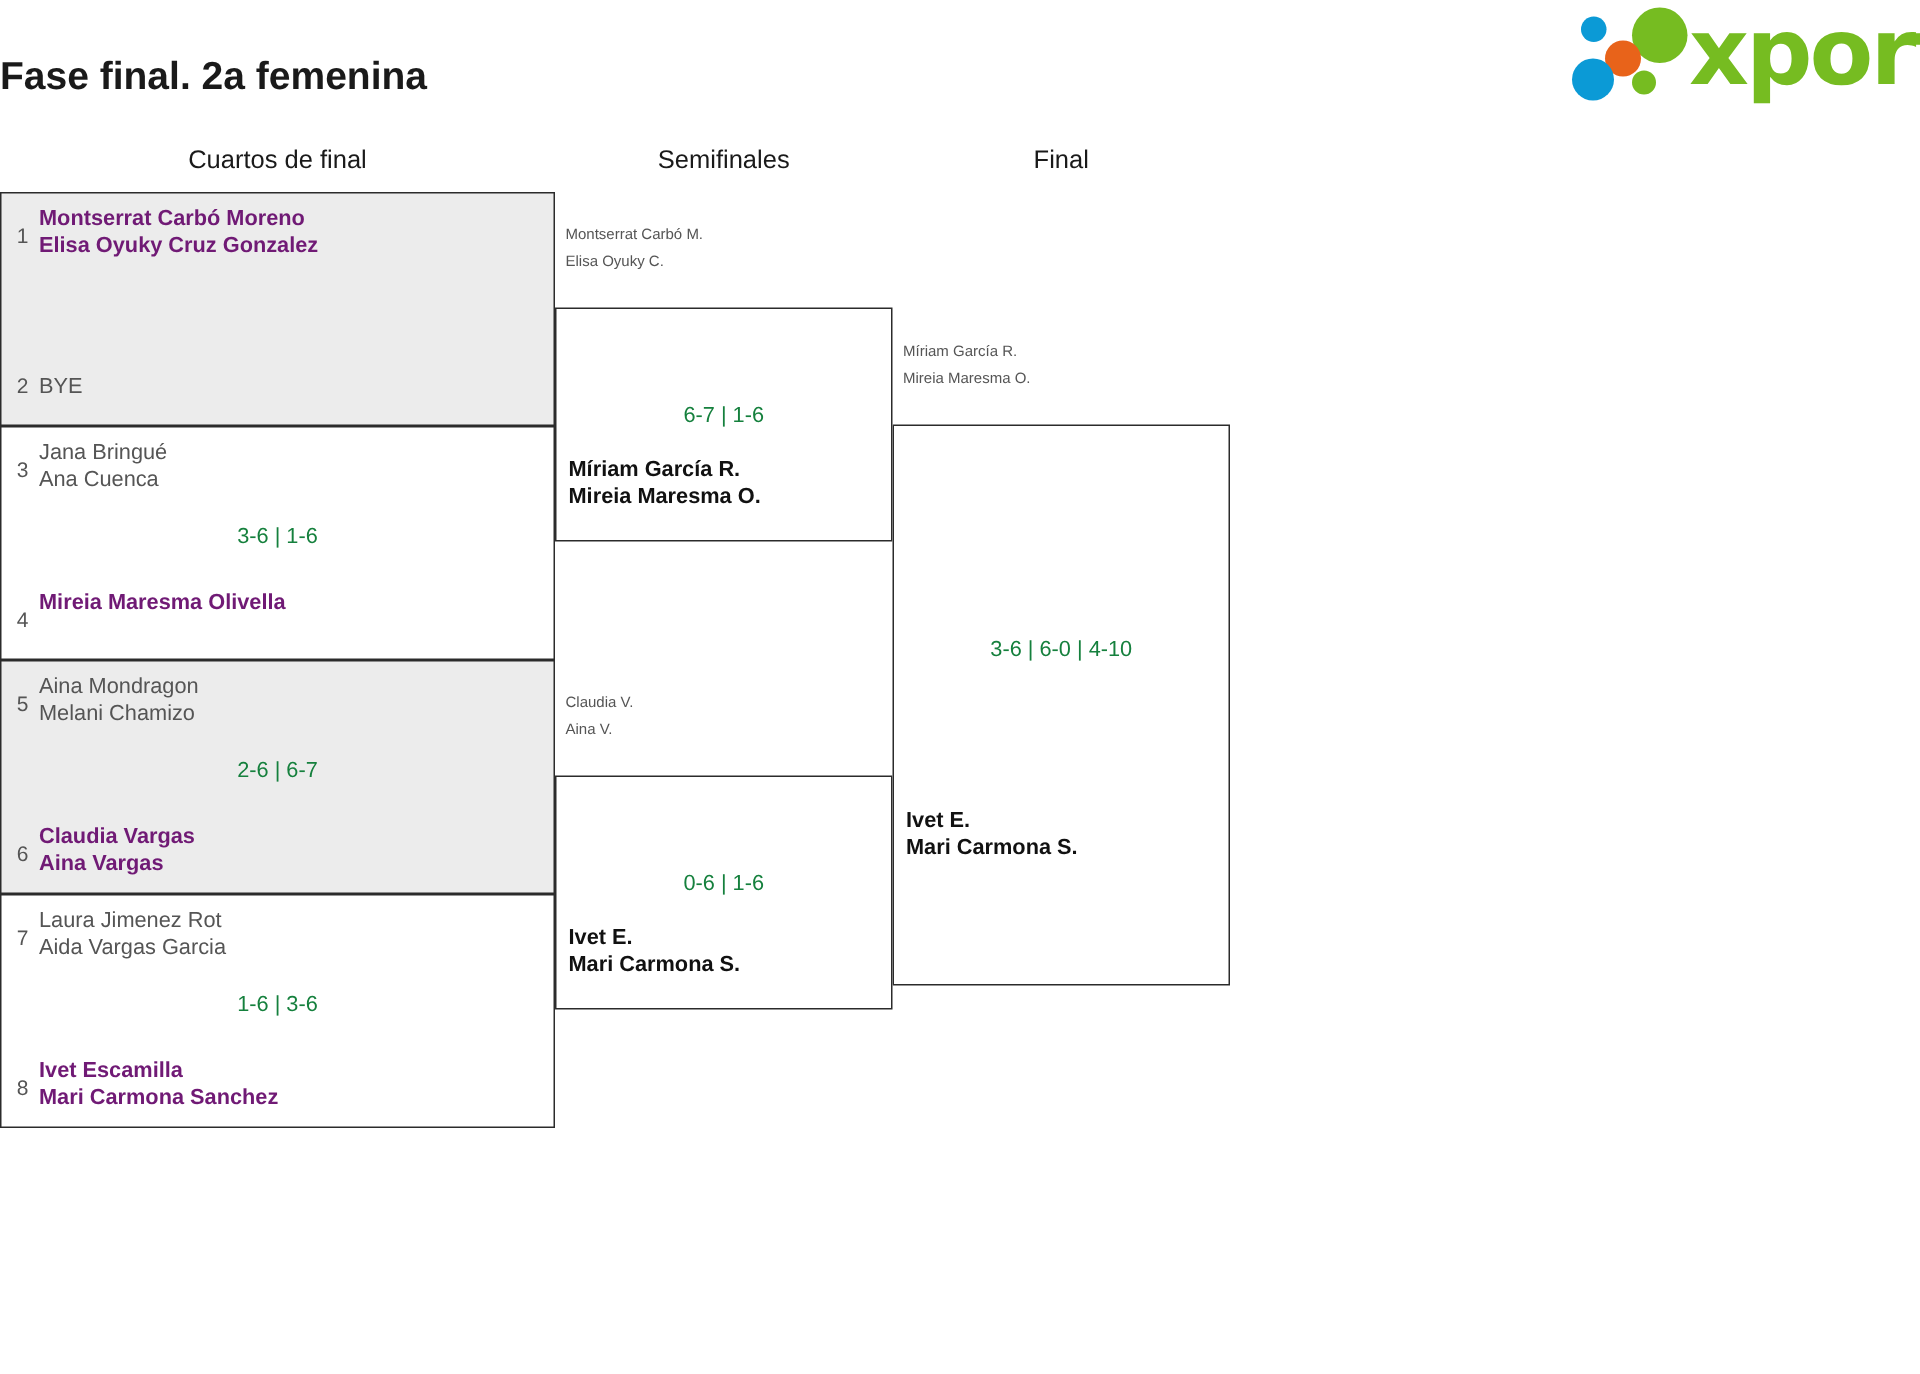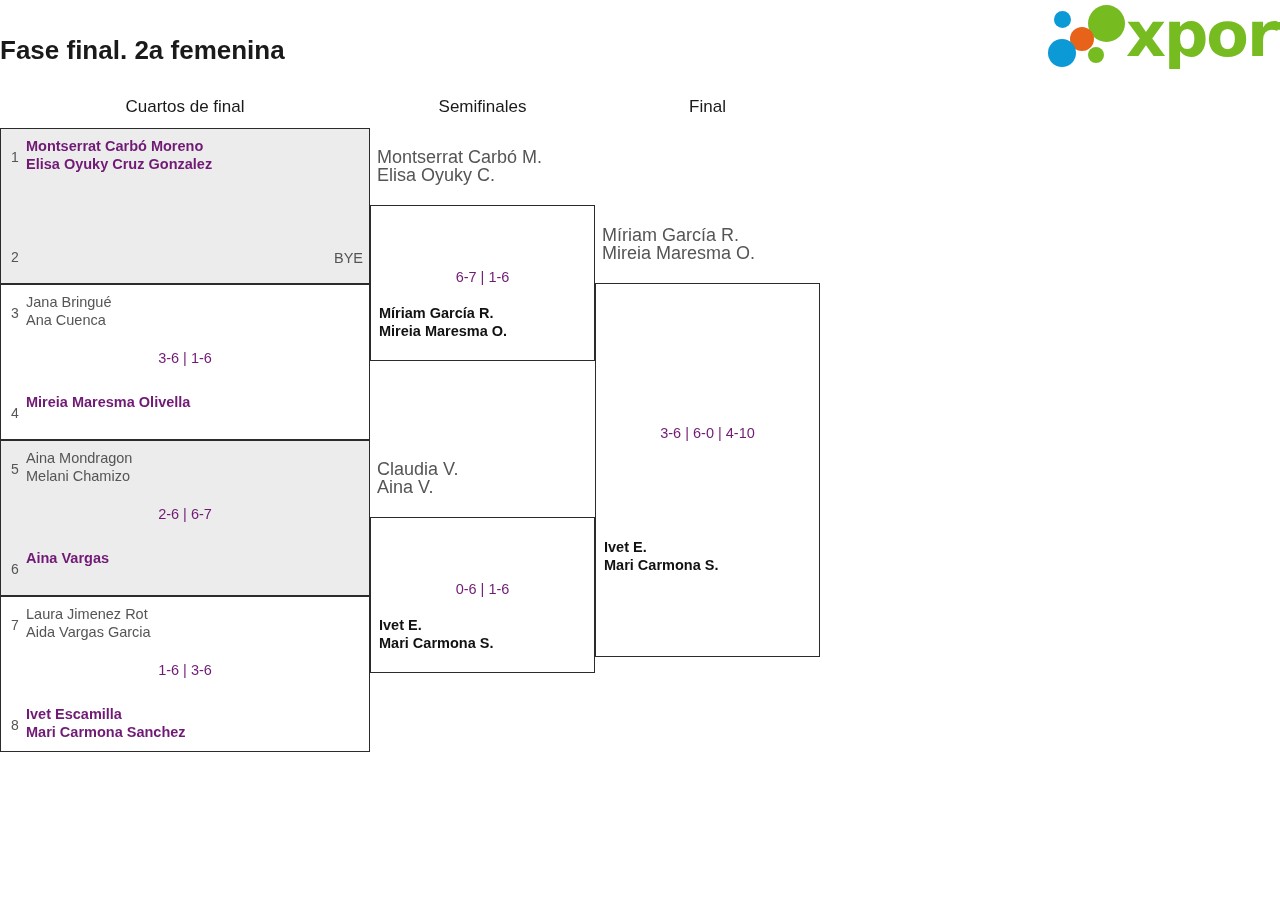--- a/index.html
+++ b/index.html
@@ -107,31 +107,31 @@
   .team-top { top: 8px; }
   .team-bot { top: 108px; }
   .team .p { display: block; white-space: nowrap; }
 
   
   .score {
     position: absolute;
     left: 0px; right: 0px;
     text-align: center;
     font-size: 14.5px;
-    color: #701a75;
+    color: #15803d;
     line-height: 18px;
   }
   .qf-score { top: 64px; }
   .sf-score { top: 62px; left: 0; right: 0; }
   .fin-score { top: 140px; left: 0; right: 0; }
 
   
   .advance {
     position: absolute;
-    font-size: 18px;
+    font-size: 10px;
     line-height: 18px;
     color: #555555;
     font-weight: 400;
     white-space: nowrap;
   }
   .advance .p { display: block; }
 
   
   .inbox-team {
     position: absolute;
@@ -165,21 +165,21 @@
   <div class="round-head" id="round-sf">Semifinales</div>
   <div class="round-head" id="round-fin">Final</div>
 
   <div class="match-box qf-box shaded" style="top:128px;">
     <span class="seed seed-top">1</span>
     <div class="team team-top winner">
       <span class="p">Montserrat Carbó Moreno</span>
       <span class="p">Elisa Oyuky Cruz Gonzalez</span>
     </div>
     <span class="seed seed-bot">2</span>
-    <div class="team team-bot" style="top:120px;text-align:right;">
+    <div class="team team-bot" style="top:120px;">
       <span class="p">BYE</span>
     </div>
     <div class="score qf-score"></div>
   </div>
 
   <div class="match-box qf-box" style="top:284px;">
     <span class="seed seed-top">3</span>
     <div class="team team-top">
       <span class="p">Jana Bringué</span>
       <span class="p">Ana Cuenca</span>
@@ -192,20 +192,21 @@
   </div>
 
   <div class="match-box qf-box shaded" style="top:440px;">
     <span class="seed seed-top">5</span>
     <div class="team team-top">
       <span class="p">Aina Mondragon</span>
       <span class="p">Melani Chamizo</span>
     </div>
     <span class="seed seed-bot">6</span>
     <div class="team team-bot winner">
+      <span class="p">Claudia Vargas</span>
       <span class="p">Aina Vargas</span>
     </div>
     <div class="score qf-score">2-6 | 6-7</div>
   </div>
 
   <div class="match-box qf-box" style="top:596px;">
     <span class="seed seed-top">7</span>
     <div class="team team-top">
       <span class="p">Laura Jimenez Rot</span>
       <span class="p">Aida Vargas Garcia</span>

